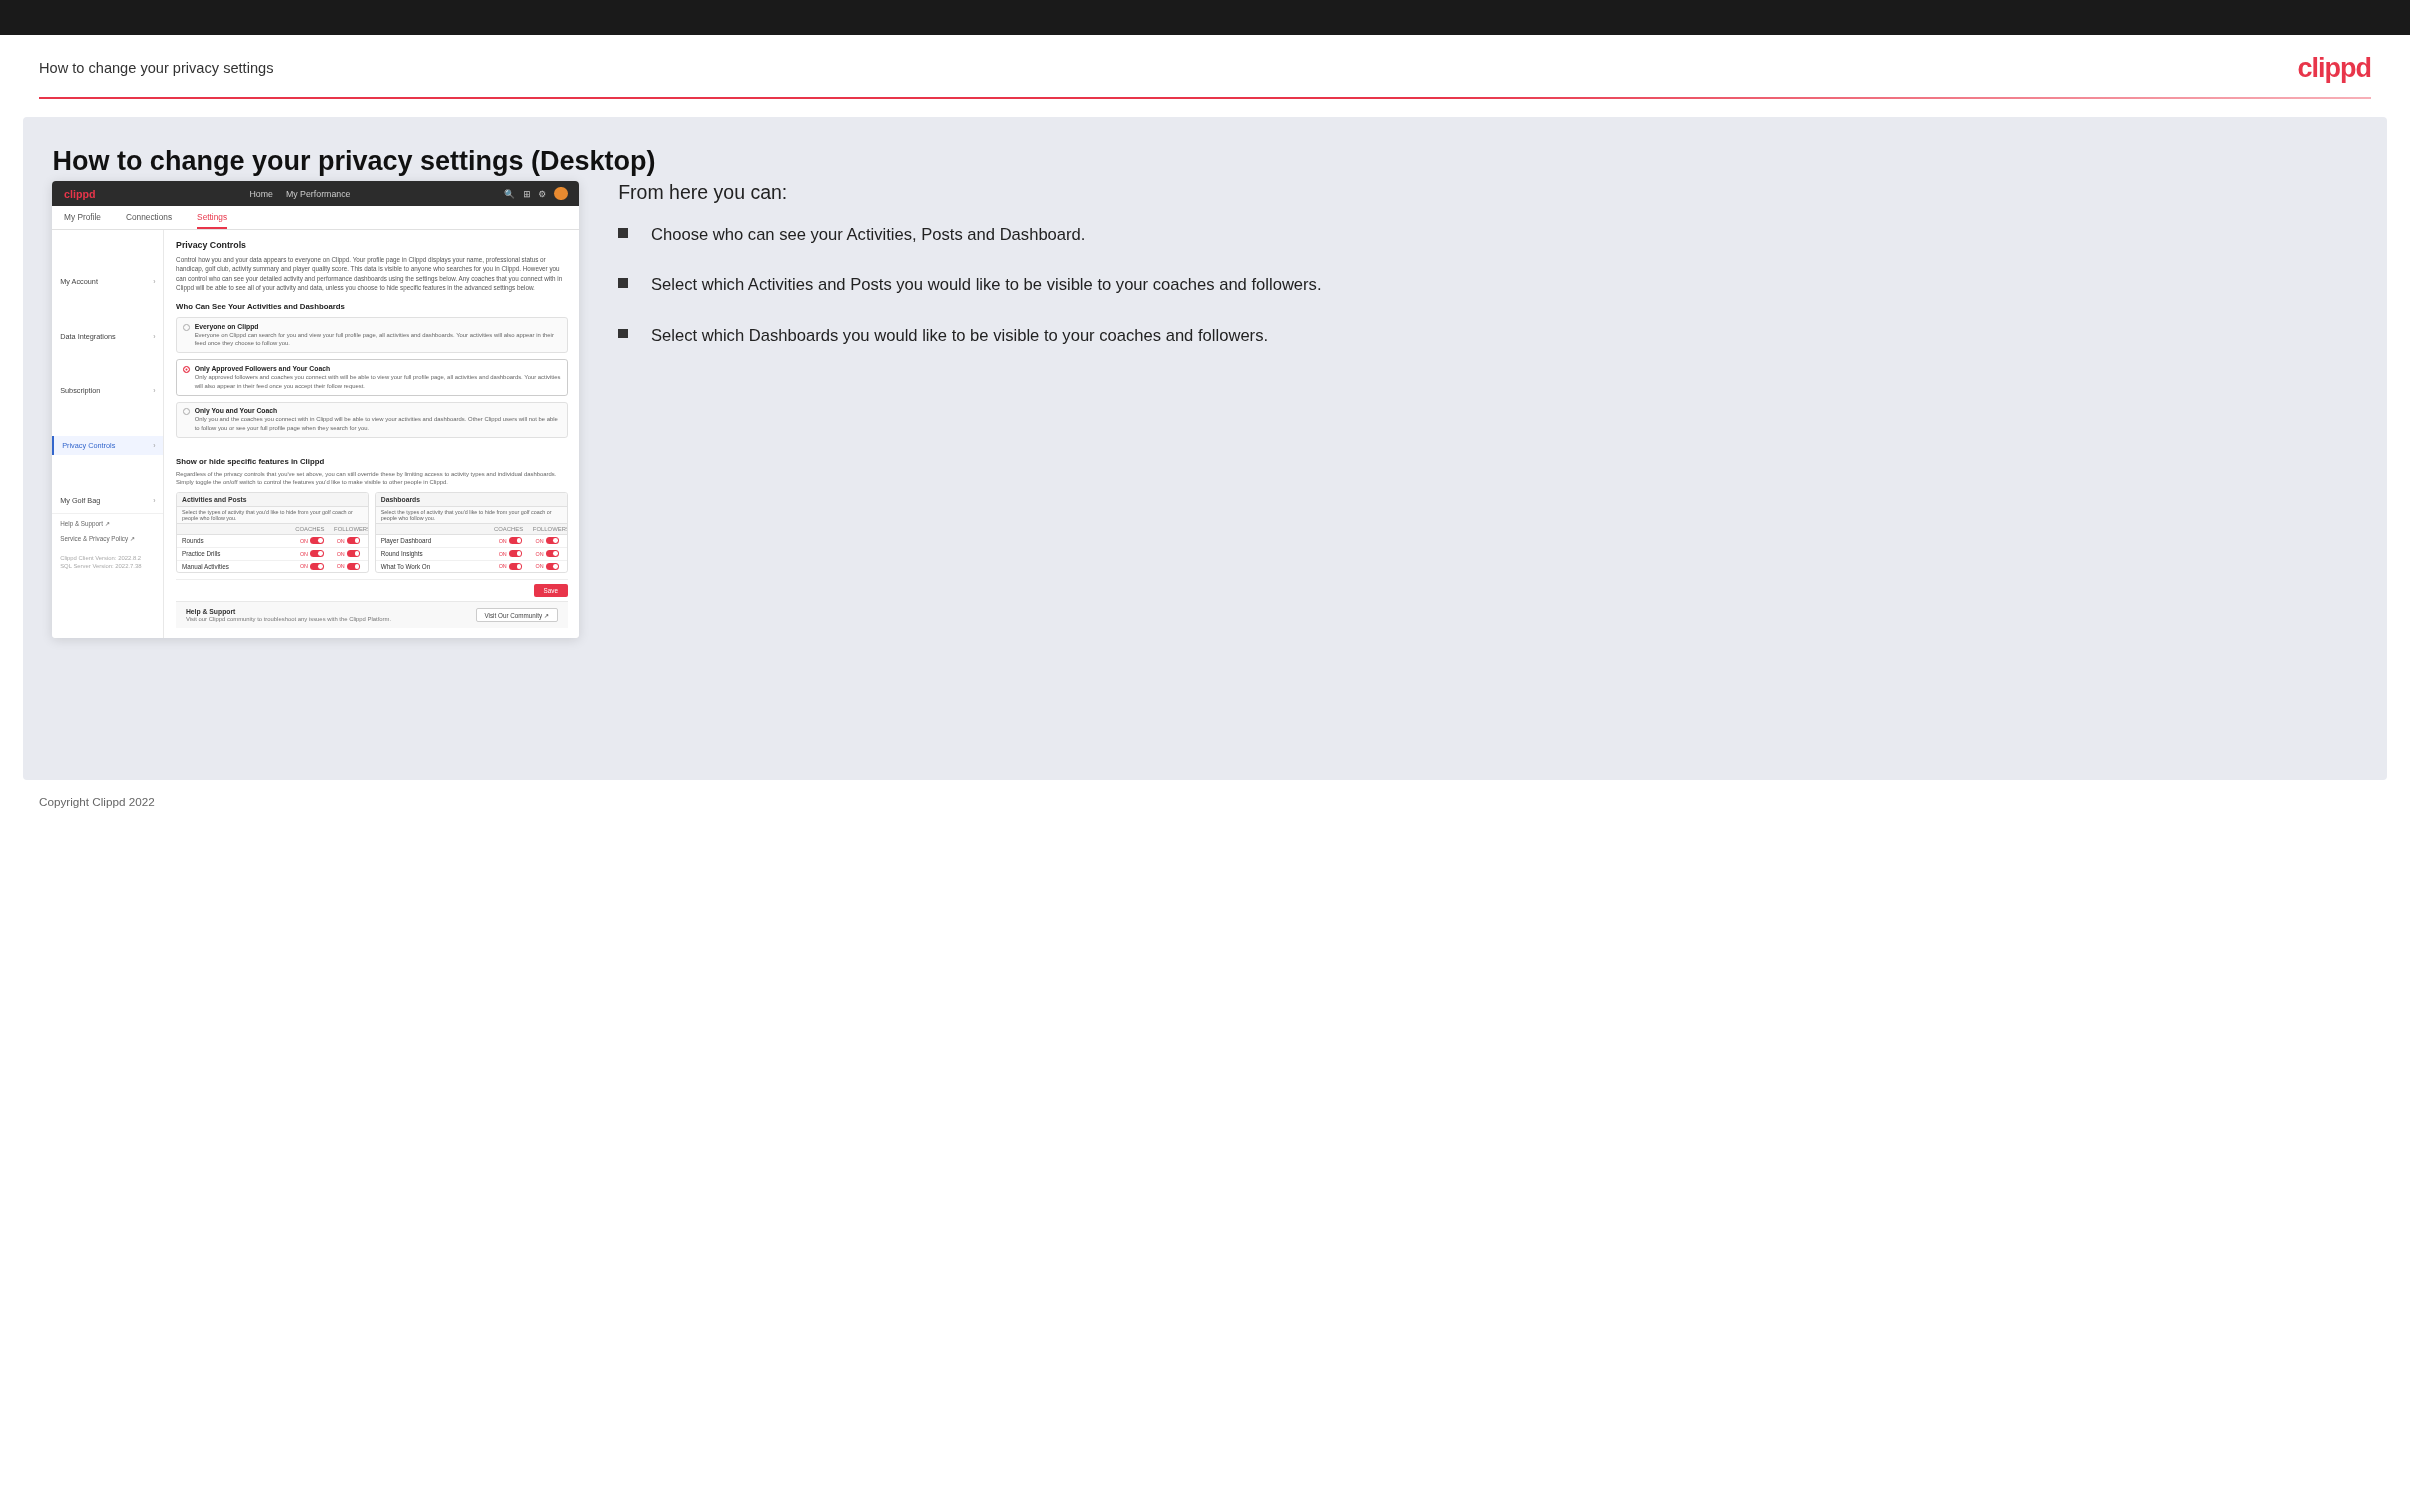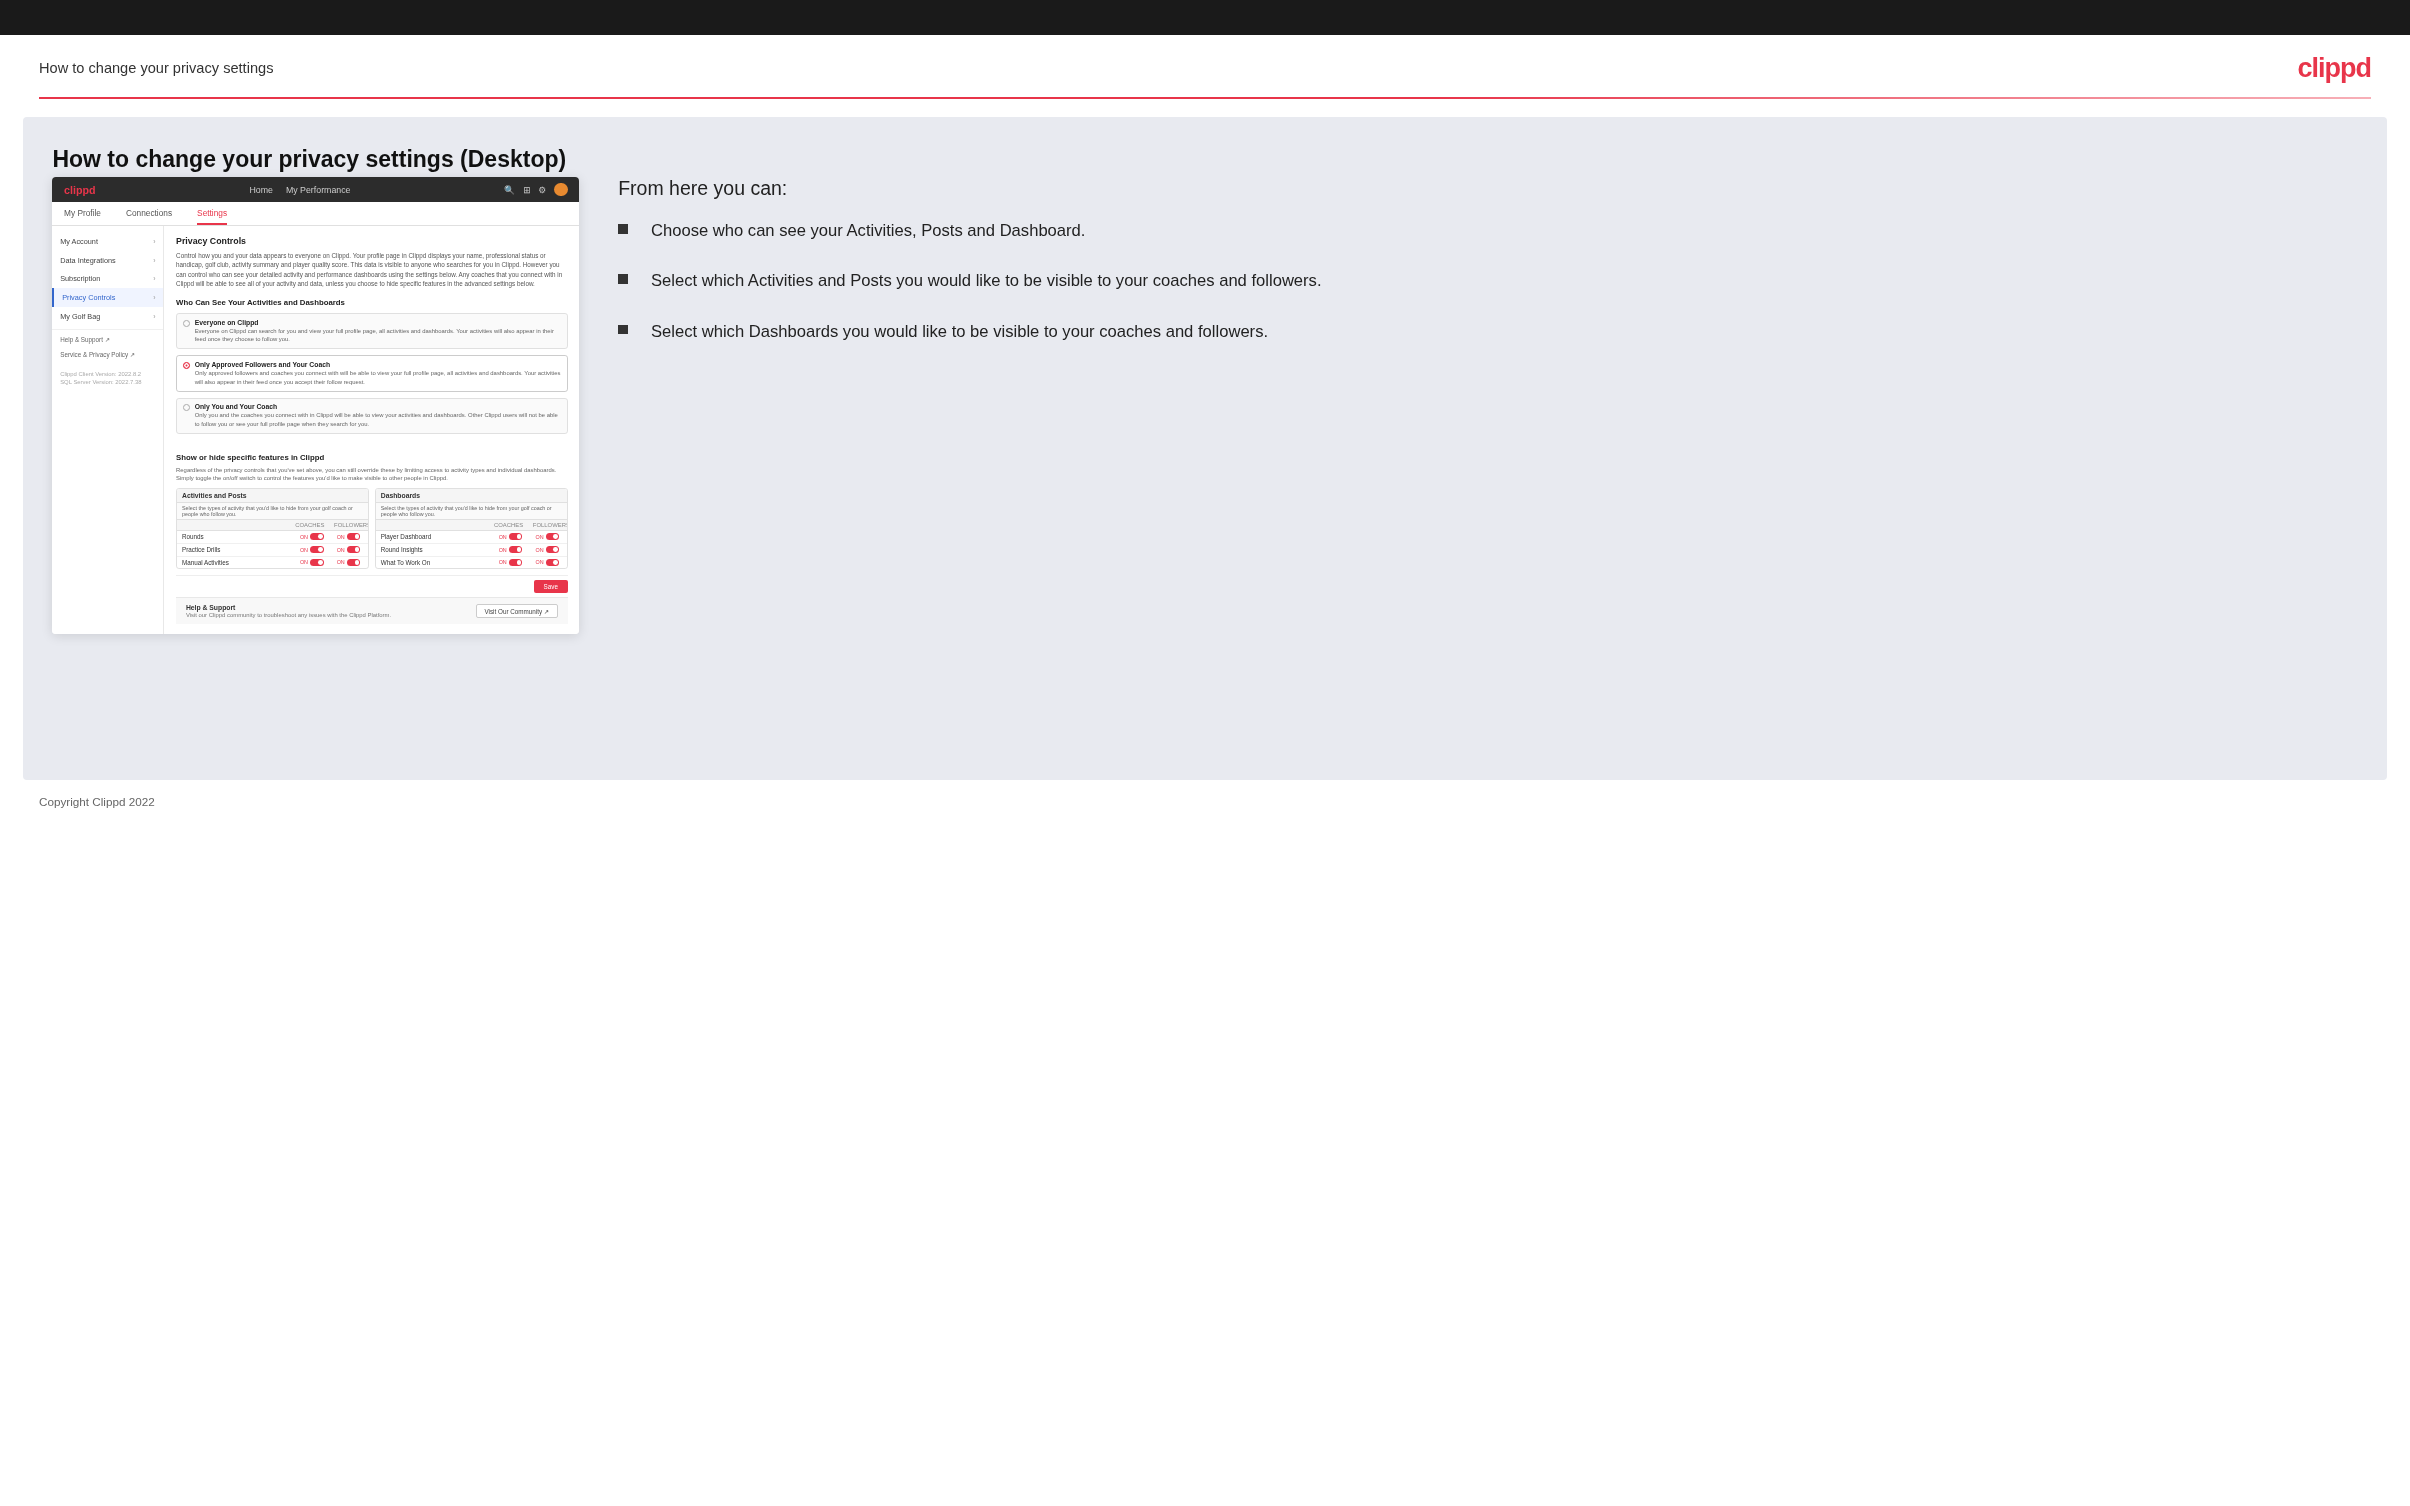--- a/index.html
+++ b/index.html
@@ -46,21 +46,21 @@
     
     .main-content {
       background: #e8eaf0;
       margin: 17.6px 23.4px 0 23.4px;
       padding: 29px 29px 29px 29px;
       border-radius: 3.9px;
       min-height: 663px;
     }
 
     .page-heading {
-      font-size: 23px;
+      font-size: 27px;
       font-weight: 700;
       color: #111;
       margin-bottom: 3.9px;
     }
     .page-subheading {
       font-size: 19.5px;
       font-weight: 400;
       color: #333;
       margin-bottom: 21.5px;
     }
@@ -153,20 +153,21 @@
       padding: 5.9px 0;
     }
     .mock-sidebar-item {
       display: flex;
       align-items: center;
       justify-content: space-between;
       padding: 4.9px 7.8px;
       font-size: 7.3px;
       color: #444;
       cursor: pointer;
+      margin-top: 36px;
     }
     .mock-sidebar-item.active {
       background: #f0f4ff;
       color: #3366cc;
       border-left: 2px solid #3366cc;
     }
     .mock-sidebar-item .chevron {
       font-size: 6.8px;
       color: #999;
     }

